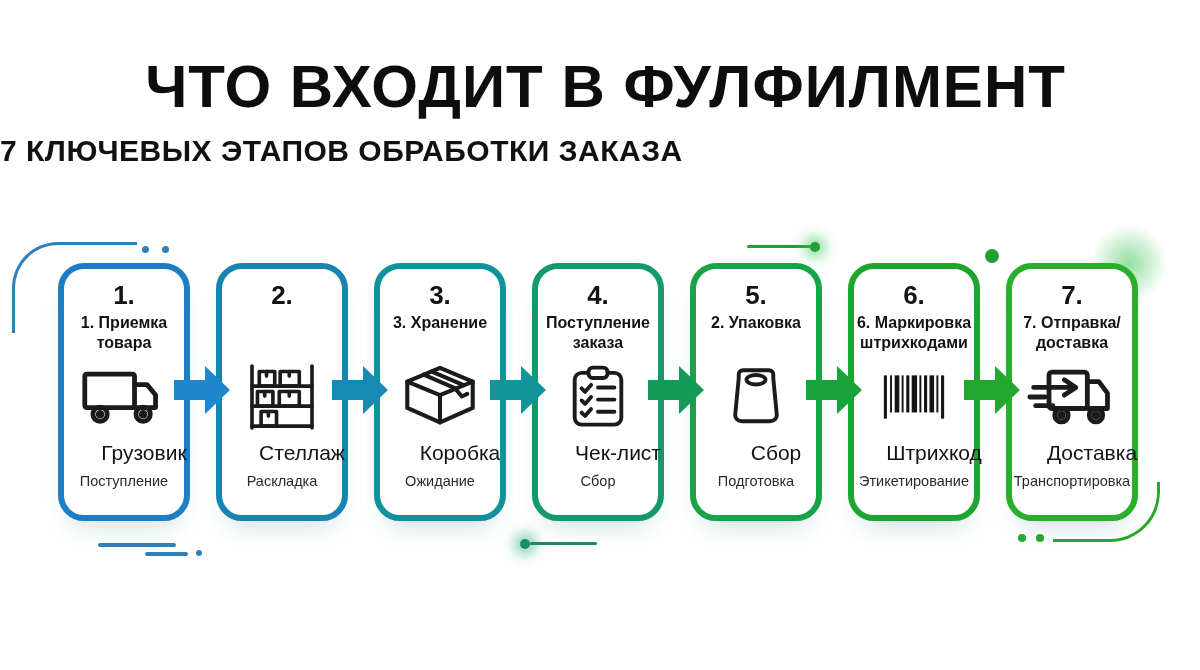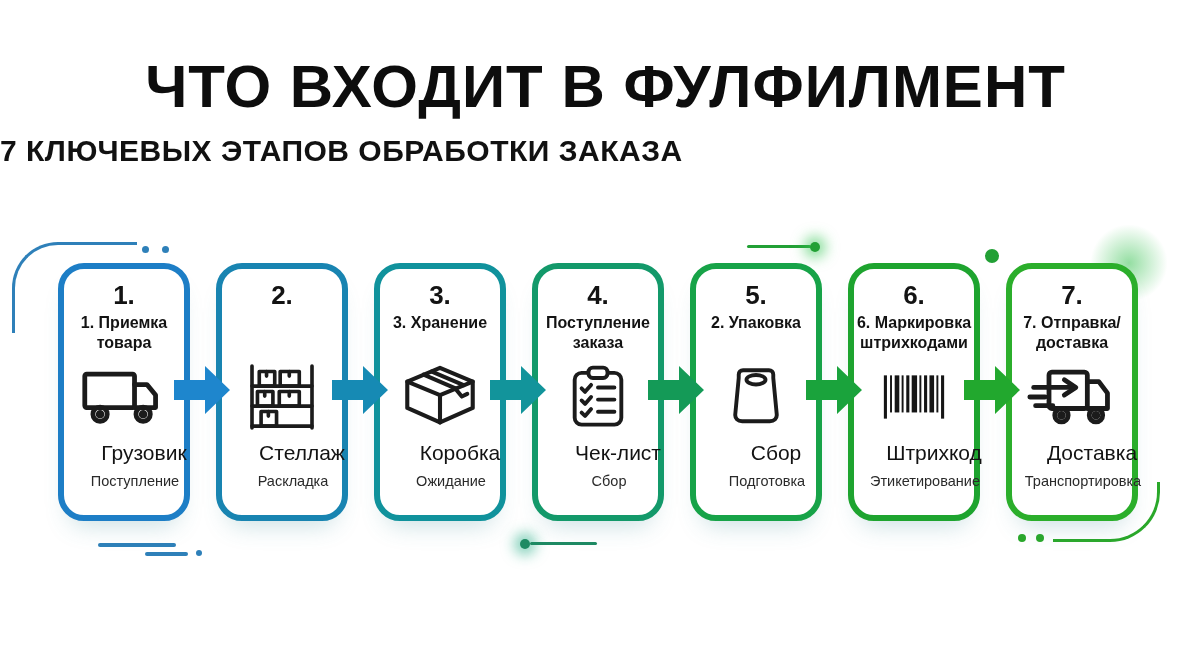--- a/index.html
+++ b/index.html
@@ -21,21 +21,21 @@
   .card{
     position:relative;box-sizing:border-box;width:132px;height:258px;
     background:#fff;border:6px solid var(--accent,#1d7ec6);border-radius:26px;
     box-shadow:0 16px 24px -12px rgba(60,140,150,0.28);
   }
   .card .num{position:absolute;top:13px;left:0;width:100%;text-align:center;font-size:26px;font-weight:bold;line-height:1;}
   .card .stage-title{position:absolute;top:44px;left:2px;right:2px;text-align:center;font-size:16px;line-height:20px;font-weight:bold;}
   .card .icon{position:absolute;top:90px;left:0;width:100%;height:76px;display:flex;align-items:center;justify-content:center;}
   .card .icon svg{stroke:#1b1b1b;fill:none;stroke-linecap:round;stroke-linejoin:round;}
   .card .label{position:absolute;top:172px;left:0;width:100%;text-align:center;font-size:21px;font-weight:normal;margin-left:20px;}
-  .card .sublabel{position:absolute;top:204px;left:11px;width:100%;text-align:center;font-size:14.5px;color:#2a2a2a;}
+  .card .sublabel{position:absolute;top:204px;left:0;width:100%;text-align:center;font-size:14.5px;color:#2a2a2a;}
   
   .arrow{position:absolute;top:364px;width:58px;height:52px;z-index:5;}
   .arrow svg{display:block;}
   .arrow polygon{fill:var(--accent,#1e86cd);}
   
   .arc-tl{position:absolute;left:12px;top:242px;width:122px;height:88px;
     border-top:3px solid var(--c);border-left:3px solid var(--c);border-top-left-radius:46px;}
   .arc-br{position:absolute;left:1053px;top:482px;width:104px;height:57px;
     border-bottom:3px solid var(--c);border-right:3px solid var(--c);border-bottom-right-radius:50px;}
   .dot{position:absolute;border-radius:50%;background:var(--c);}

